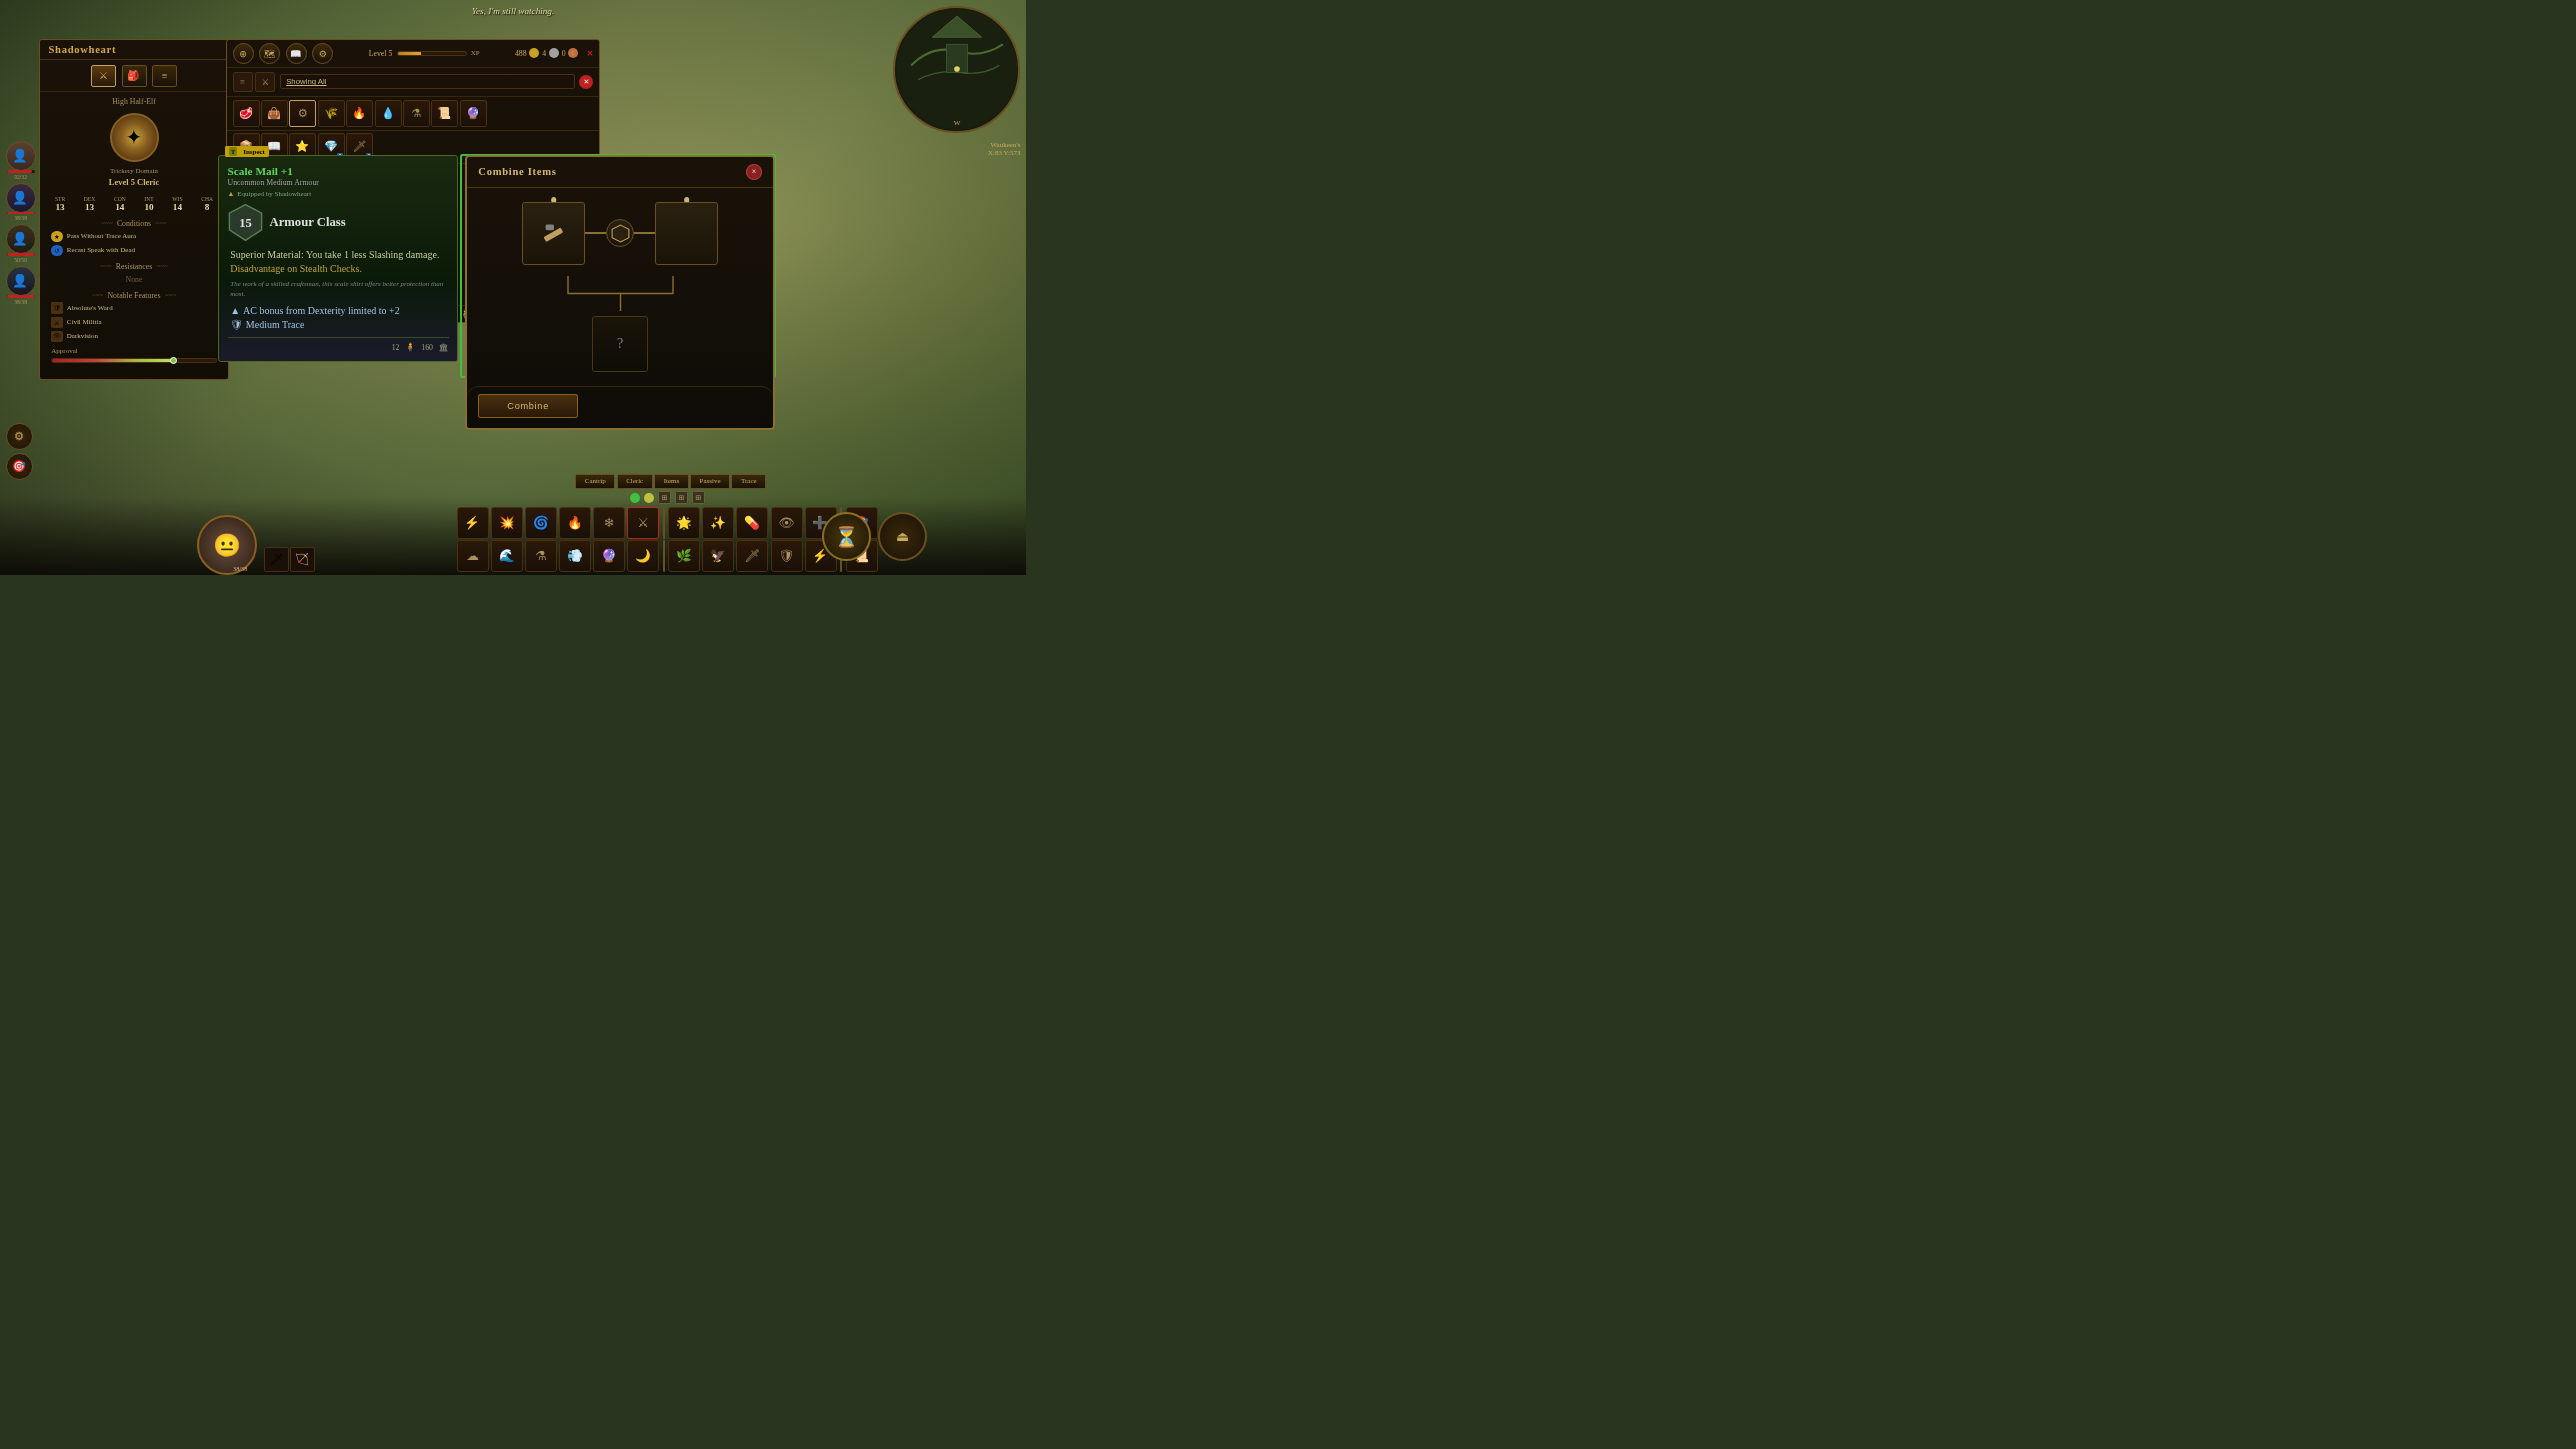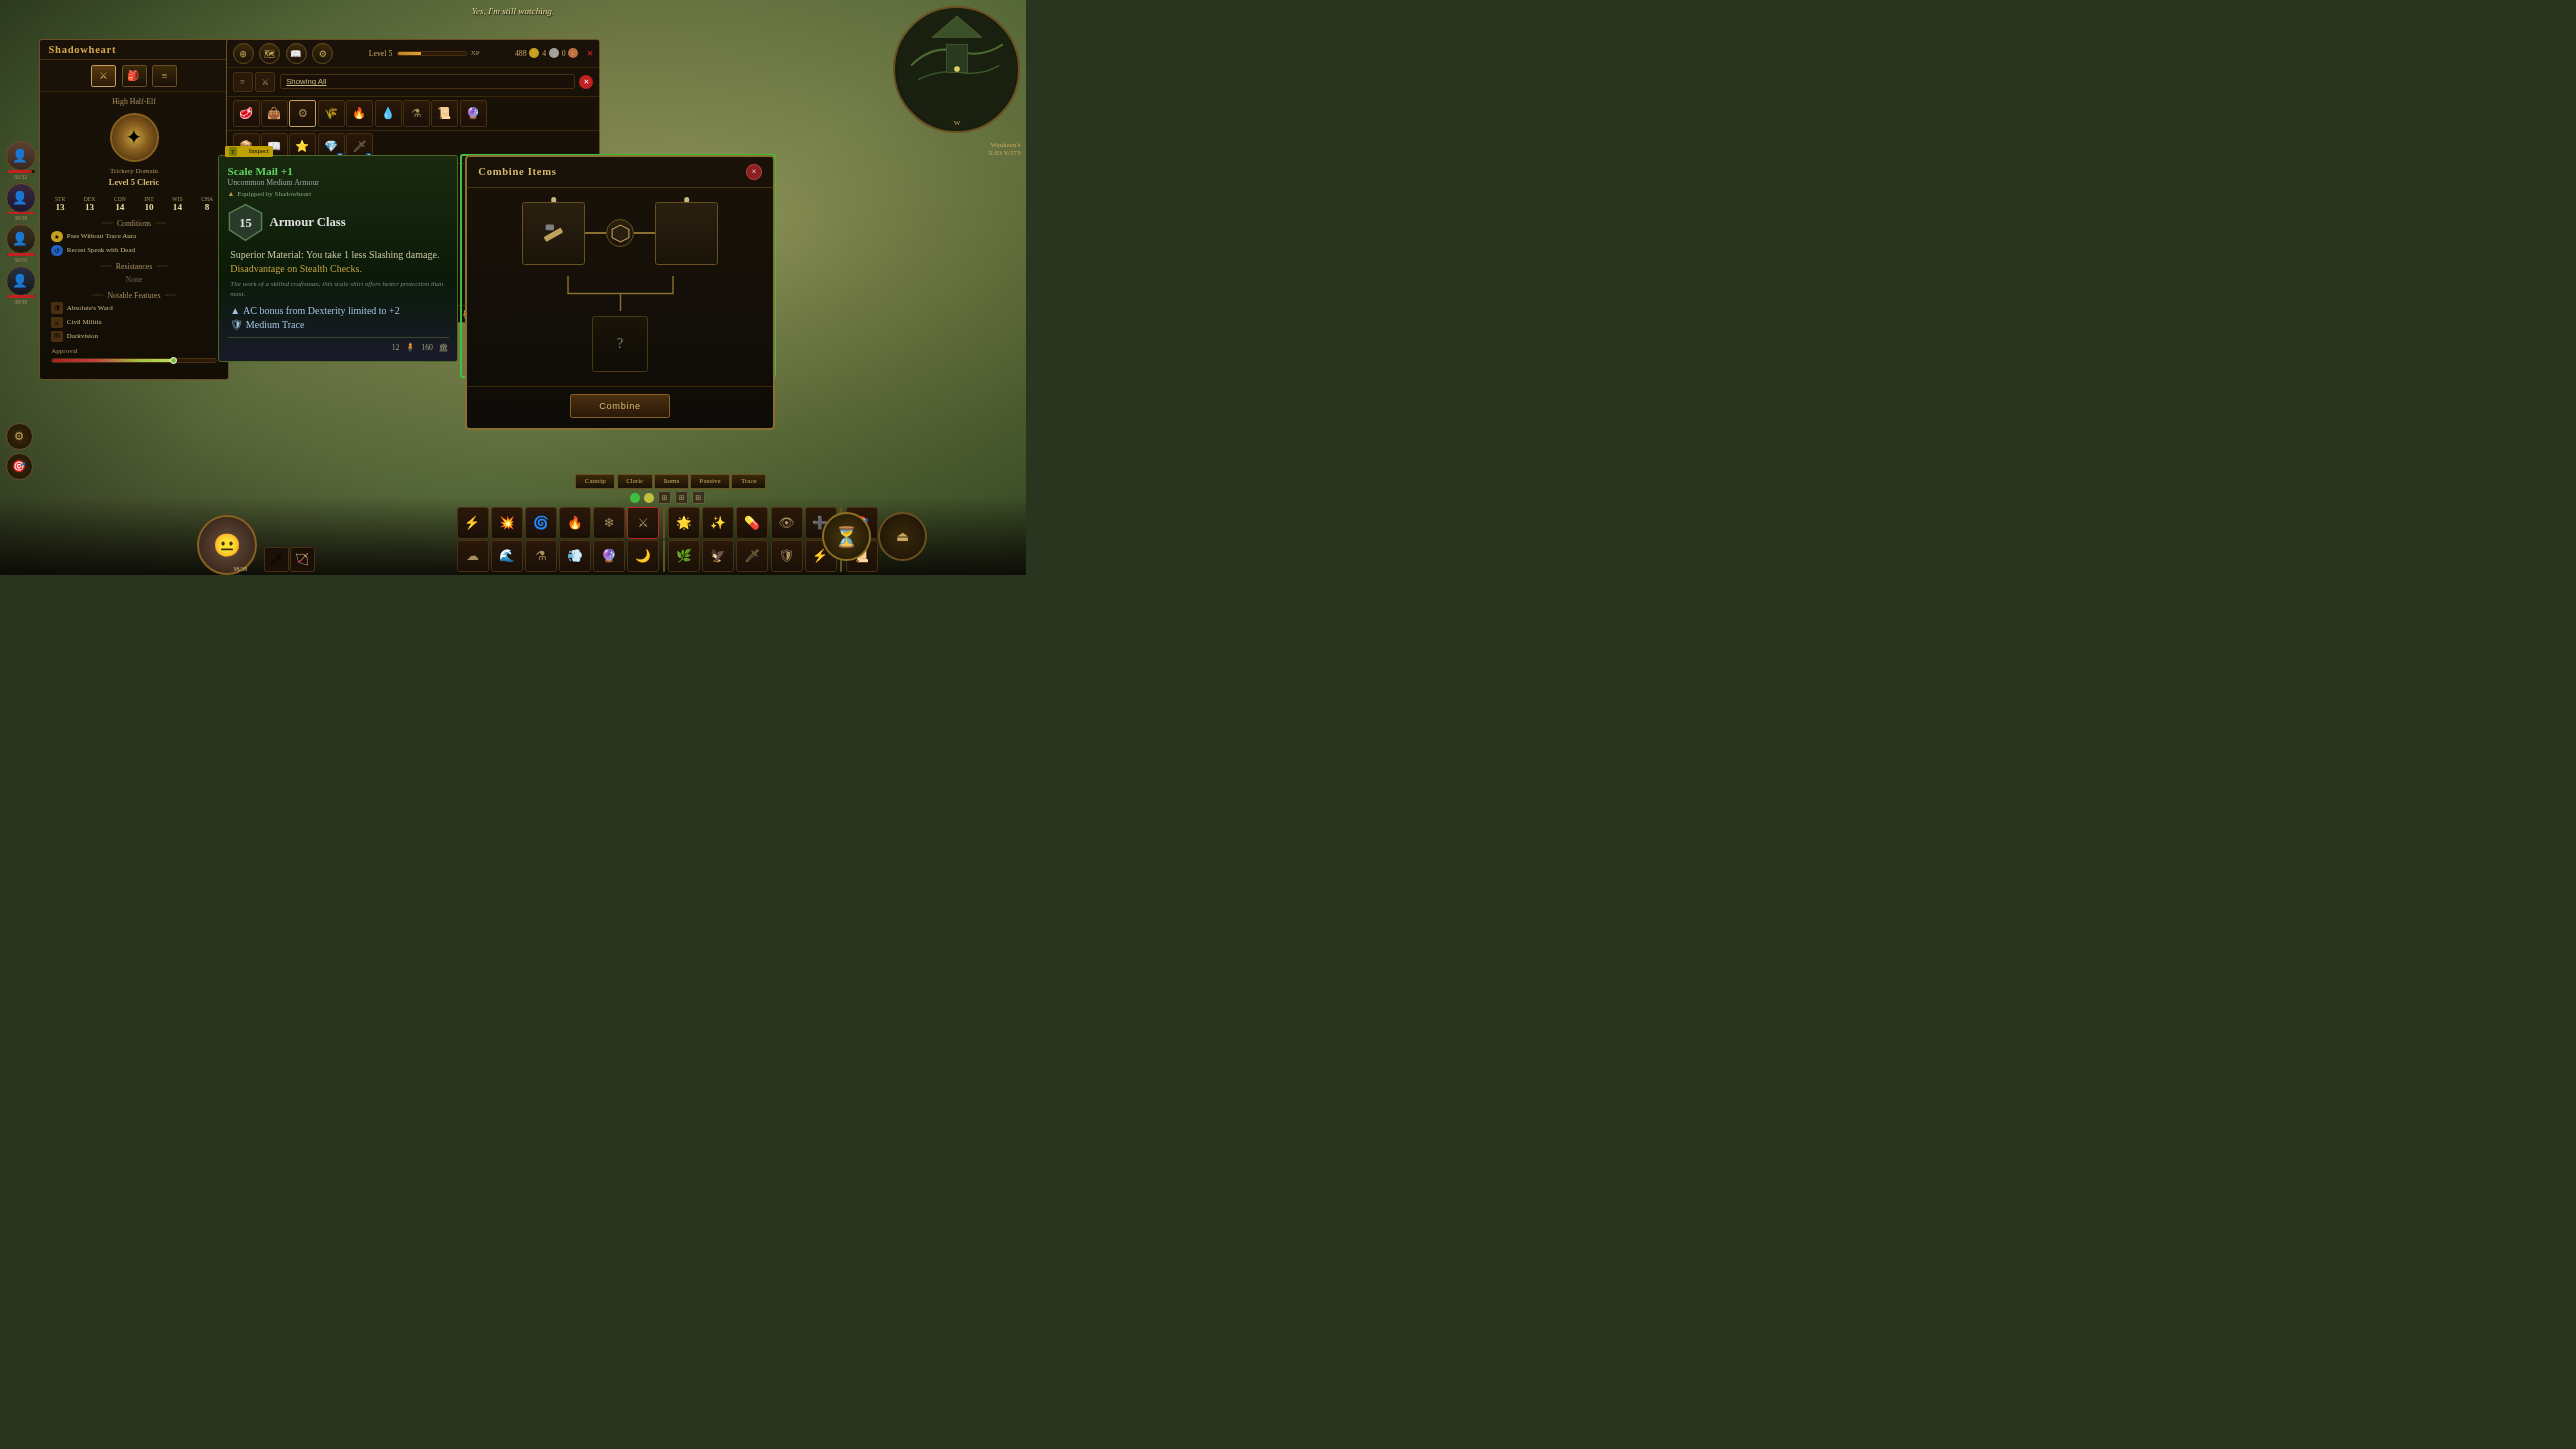--- a/index.html
+++ b/index.html
@@ -482,24 +482,24 @@
     }
     .inspect-badge {
       position: absolute;
       top: -10px;
       left: 5.6px;
       background: #c0a000;
       color: #000;
       font-size: 7px;
       padding: 1.4px 4.2px;
       border-radius: 1.4px;
-      font-weight: normal;
-      display: flex;
-      align-items: flex-start;
-      gap: 12px;
+      font-weight: bold;
+      display: flex;
+      align-items: flex-end;
+      gap: 6px;
     }
     .item-name {
       color: #60d060;
       font-size: 11.3px;
       font-weight: bold;
       margin-bottom: 1.4px;
     }
     .item-type {
       color: #a0a0a0;
       font-size: 7.8px;
@@ -618,22 +618,22 @@
       border-radius: 50%;
       display: flex;
       align-items: center;
       justify-content: center;
       color: #c8a060;
       font-size: 11.3px;
     }
     .combine-button-row {
       padding: 7px 11.3px 10px;
       display: flex;
-      justify-content: center;
       border-top: 0.7px solid #3a2808;
+      border-radius: 12px;
     }
     .combine-btn {
       background: linear-gradient(180deg, #4a3010, #2a1808);
       border: 1.4px solid #8a6020;
       color: #d4b870;
       font-size: 9.2px;
       padding: 5.6px 28px;
       border-radius: 2.1px;
       cursor: pointer;
       letter-spacing: 0.7px;

